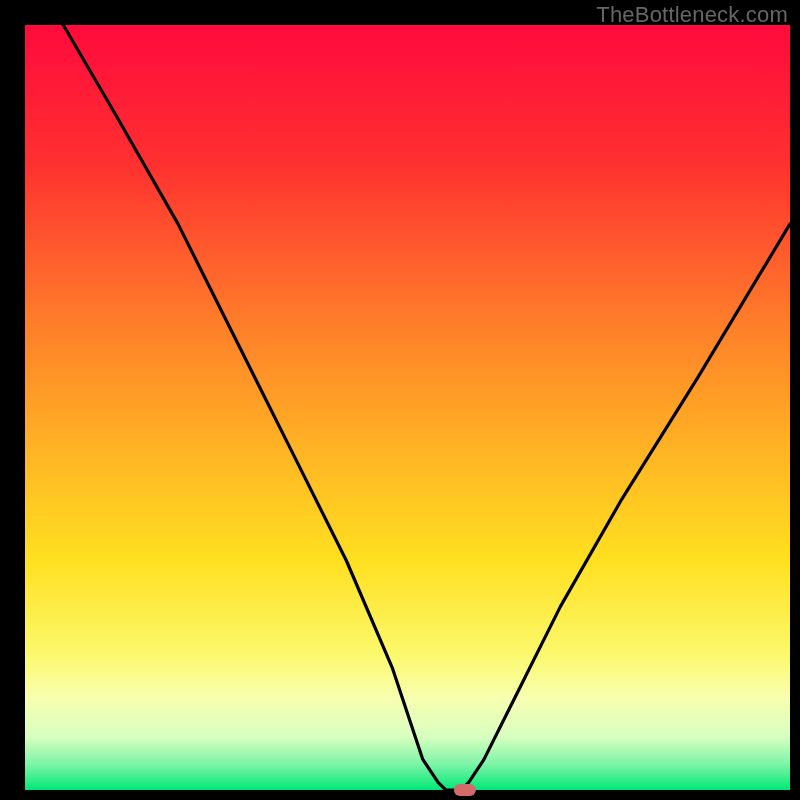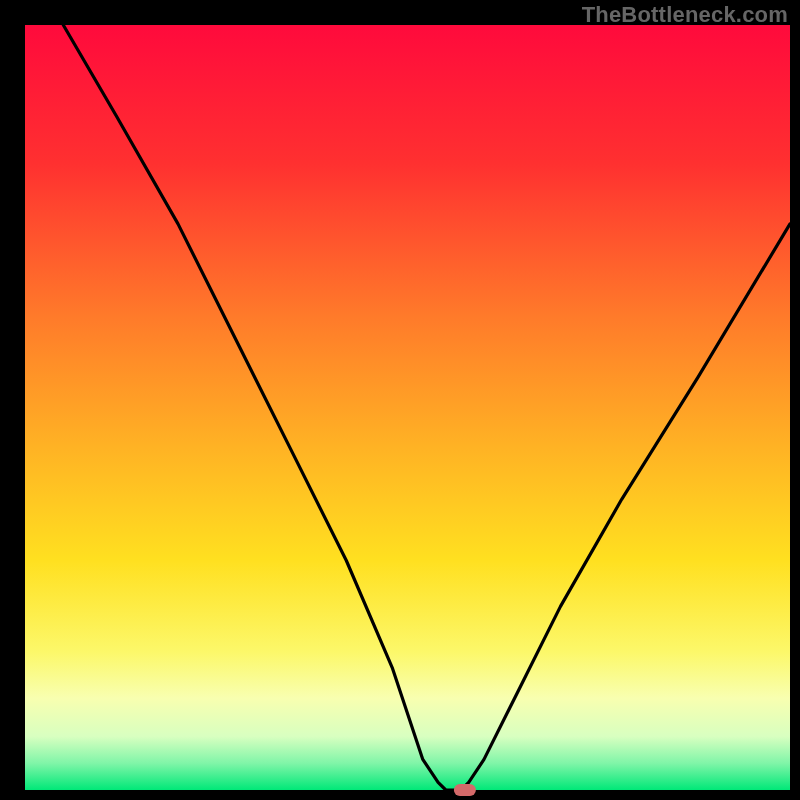--- a/index.html
+++ b/index.html
@@ -15,21 +15,21 @@
     position: relative;
     width: 800px;
     height: 800px;
   }
   .watermark {
     position: absolute;
     top: 2px;
     right: 12px;
     color: #666;
     font-size: 22px;
-    font-weight: 700;
+    font-weight: 400;
     z-index: 10;
     letter-spacing: 0.2px;
   }
   svg {
     display: block;
   }
 </style>
 </head>
 <body>
 

